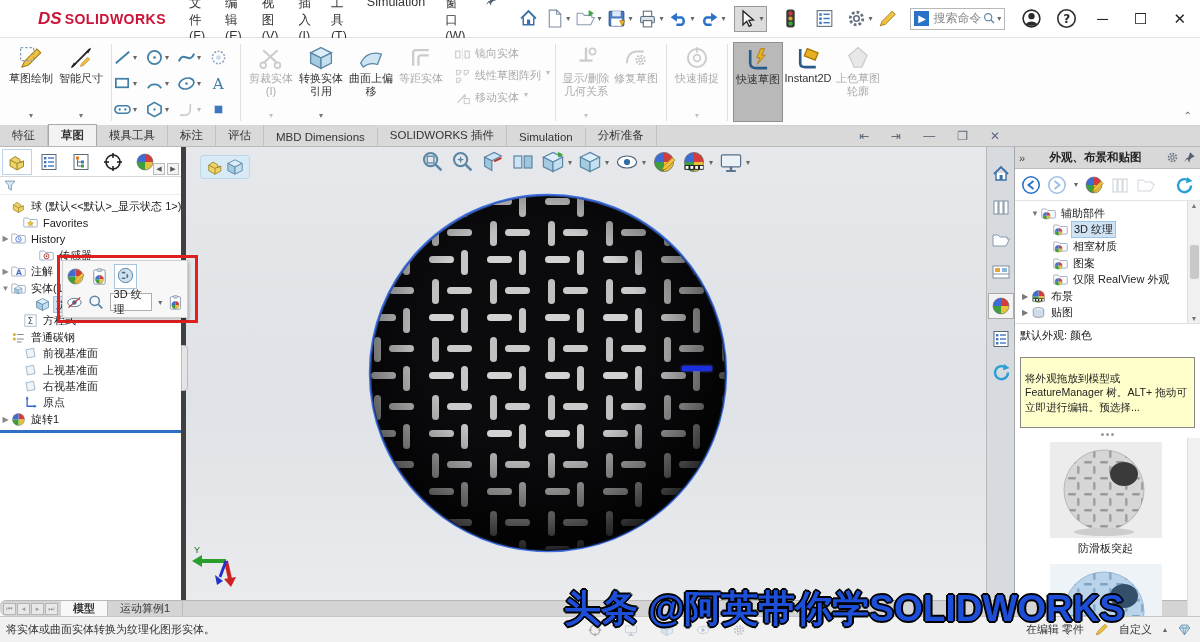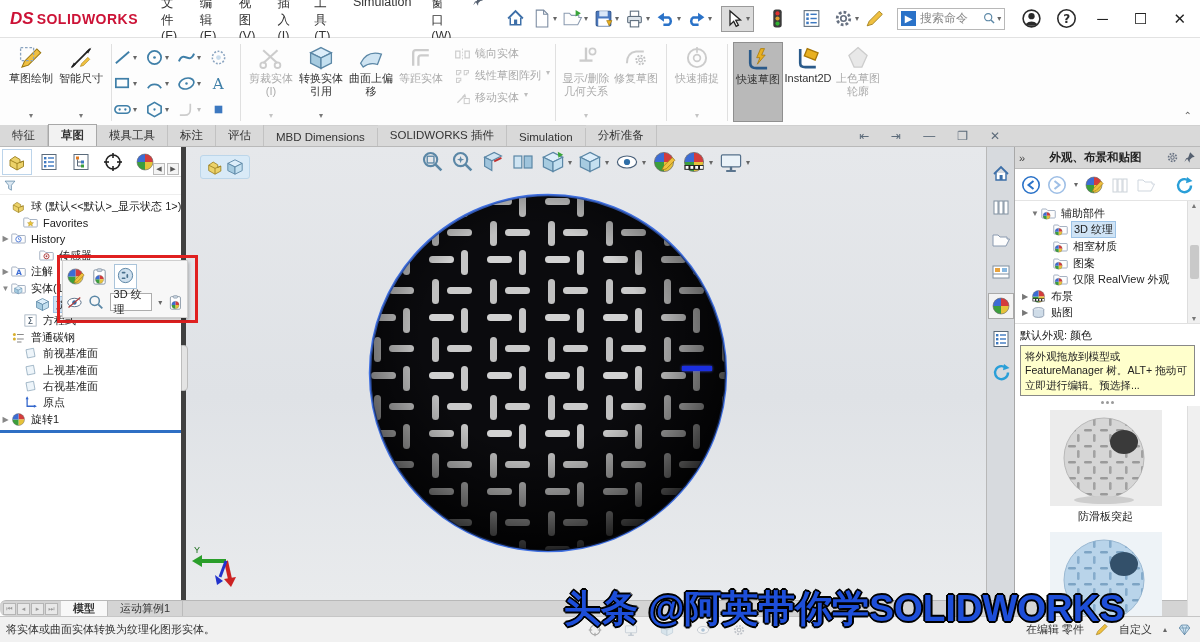--- a/index.html
+++ b/index.html
@@ -3,21 +3,21 @@
 <meta charset="utf-8">
 <style>
   * { margin:0; padding:0; box-sizing:border-box; }
   html,body { width:1200px; height:642px; overflow:hidden;
     font-family:"Liberation Sans","DejaVu Sans",sans-serif; font-size:12px; color:#222; background:#fff; }
   #app { position:relative; width:1200px; height:642px; background:#fff; }
 
   
   .titlebar { height:38px; display:flex; align-items:center; background:#fff; border-bottom:1px solid #e2e2e2; padding:0 6px; }
   .logo { display:flex; align-items:baseline; gap:3px; margin:0 14px 0 4px; white-space:nowrap; }
-  .logo .mark { color:#cc1236; font-weight:bold; font-style:italic; font-size:17px; }
+  .logo .mark { color:#cc1236; font-weight:bold; font-style:italic; font-size:17px;margin-left:28px; }
   .logo .brand { color:#cc1236; font-weight:bold; font-size:14px; letter-spacing:.5px; }
   .menus { display:flex; gap:2px; }
   .menu-item { padding:4px 9px; font-size:12.5px; color:#333; cursor:default; }
   .tb-icons { display:flex; align-items:center; margin-left:10px; gap:1px; }
   .tbtn { display:flex; align-items:center; padding:3px 2px; border-radius:2px; }
   .tbtn svg { width:21px; height:21px; }
   .caret { font-size:8px; color:#666; margin-left:1px; }
   .sel-box { border:1px solid #9a9a9a; background:#dcdcdc; padding:2px 3px; display:flex; align-items:center; margin-left:6px;}
   .searchbox { display:flex; align-items:center; border:1px solid #b8b8b8; background:#fff; height:22px; width:148px; margin-left:10px; padding:0 3px; }
   .searchbox .sicon { width:15px;height:15px; background:#2a72c8; color:#fff; font-size:10px; display:flex;align-items:center;justify-content:center; margin-right:4px;}
@@ -106,21 +106,21 @@
   .tp-toolbar svg { width:20px; height:20px; }
   .tp-tree { position:relative; padding:4px 14px 2px 4px; }
   .tp-row { height:16.6px; display:flex; align-items:center; white-space:nowrap; }
   .tp-row .tog { width:12px; color:#777; font-size:8px; text-align:center; flex:none;}
   .tp-row svg { width:15px; height:15px; margin-right:3px; flex:none;}
   .tp-label { padding:0 2px; }
   .tp-label.sel { background:#cfe3f5; border:1px solid #9dc3e6; }
   .tp-scroll { position:absolute; right:0; top:0; bottom:0; width:13px; background:#f0f0f0; border-left:1px solid #ddd; display:flex; flex-direction:column; justify-content:space-between; align-items:center; font-size:7px; color:#777; padding:1px 0;}
   .tp-scroll .thumbbar { width:9px; height:34px; background:#c9c9c9; border-radius:2px;}
   .tp-info { padding:4px 5px 2px 5px; border-top:1px solid #e0e0e0;}
-  .tooltipbox { margin-top:2px; background:#ffffcc; border:1px solid #888; padding:3px 4px; font-size:10.6px; line-height:1.35; color:#222;}
+  .tooltipbox { margin-top:14px; background:#ffffcc; border:1px solid #888; padding:13px 4px; font-size:10.6px; line-height:1.35; color:#222;}
   .tp-split { height:8px; display:flex; align-items:center; justify-content:center; gap:2px; }
   .tp-split i { width:3px; height:3px; background:#9a9a9a; border-radius:50%;}
   .thumbs { position:relative; padding:4px 14px 0 10px; }
   .thumb { display:flex; flex-direction:column; align-items:center; margin-bottom:8px; }
   .thumb svg { width:112px; height:96px; }
   .thumb .tlab { margin-top:3px; font-size:11px; color:#222; }
   .thumb-scroll { position:absolute; right:0; top:0; bottom:-2px; width:13px; background:#f0f0f0; border-left:1px solid #ddd; display:flex; flex-direction:column; justify-content:flex-end; align-items:center; color:#777; font-size:7px; padding:1px 0;}
 
   
   .modeltabs { height:16px; background:#d4d4d4; display:flex; align-items:stretch; border-top:1px solid #b8b8b8; font-size:11px;border-radius:6px;}

